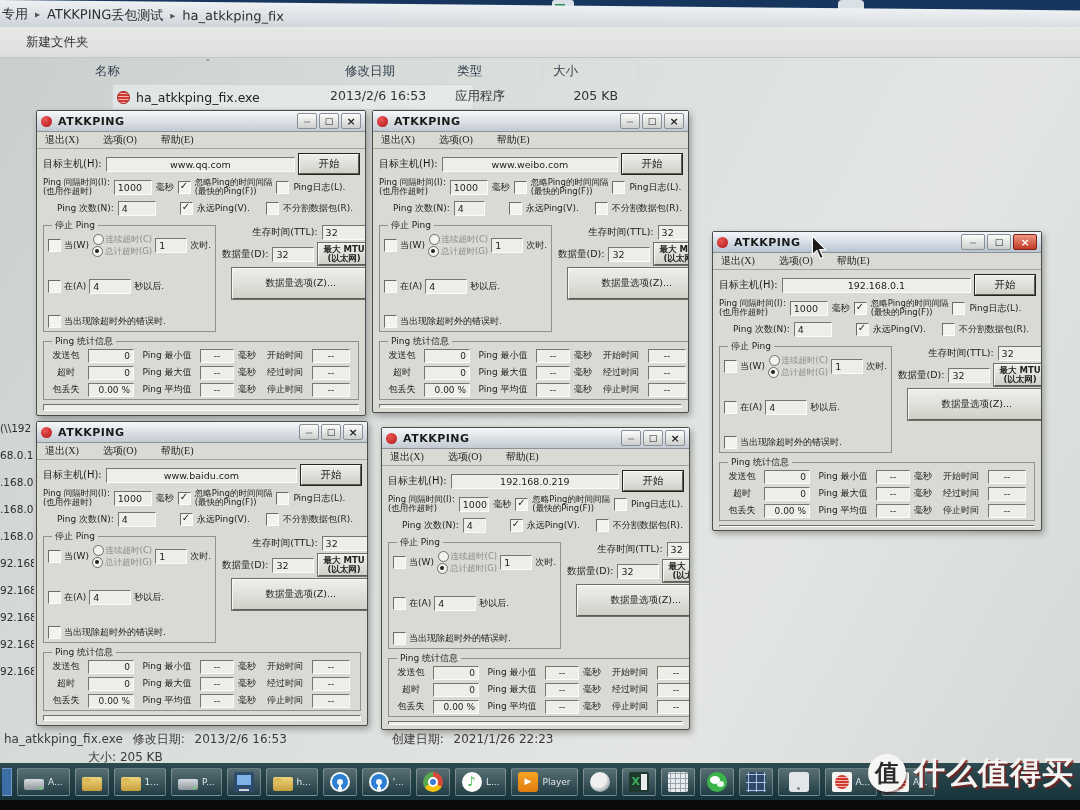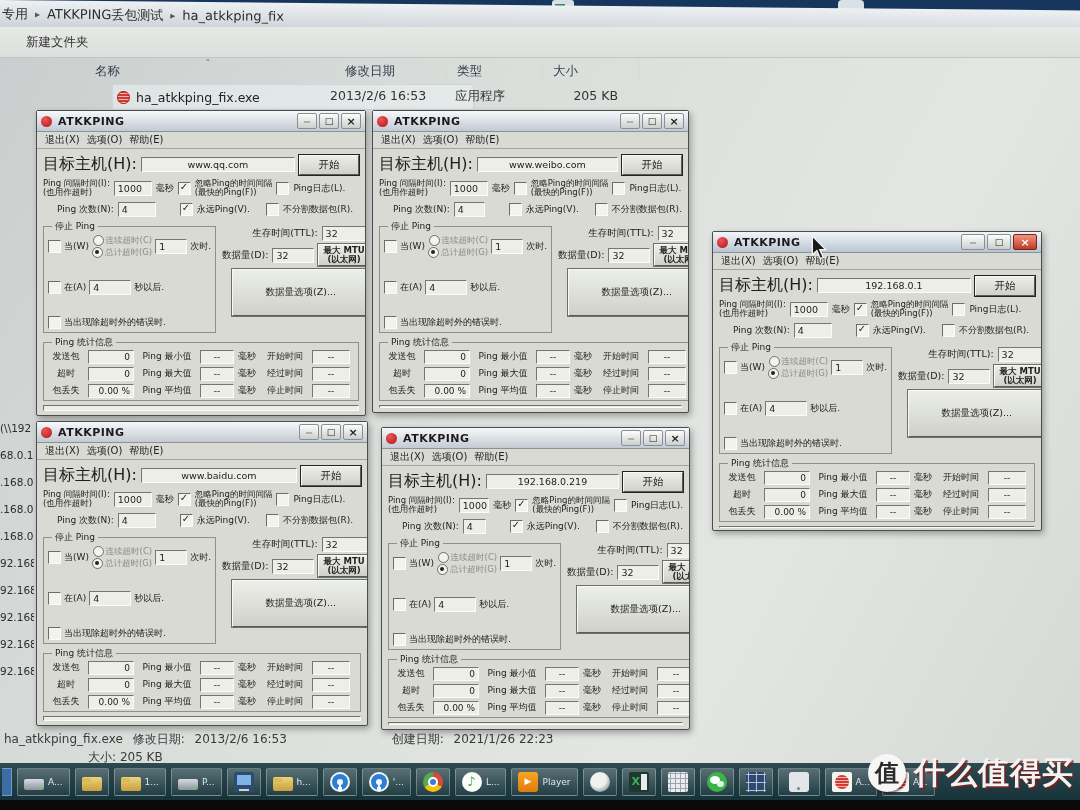--- a/index.html
+++ b/index.html
@@ -55,51 +55,51 @@
   .app-icon{width:11px;height:11px;border-radius:50%;background:radial-gradient(circle at 35% 30%,#e55,#b01818);flex:0 0 11px;}
   .title-text{font-weight:bold;font-size:11px;margin-left:6px;letter-spacing:.5px;color:#1a1a1a;flex:1;}
   .winbtns{display:flex;gap:2px;}
   .wbtn{width:18px;height:14px;background:linear-gradient(#fdfdfc,#ccd0cc);border:1px solid #888f96;border-radius:2px;display:flex;align-items:center;justify-content:center;font-size:9px;color:#222;line-height:1;}
   .g-min::before{content:"—";font-size:7px;}
   .g-max::before{content:"□";font-size:9px;}
   .g-close::before{content:"×";font-size:11px;font-weight:bold;}
   .win.active .wbtn{width:22px;}
   .win.active .wbtn.close{background:linear-gradient(#ef9582,#c03a25);border-color:#7d2315;}
   .win.active .wbtn.close .g-close::before{color:#fff;}
-  .menubar{height:16px;flex:0 0 16px;display:flex;gap:7px;align-items:center;padding:0 8px;border-bottom:1px solid #a2a59e;font-size:10px;color:#222;}
+  .menubar{height:16px;flex:0 0 16px;display:flex;gap:24px;align-items:center;padding:0 8px;border-bottom:1px solid #a2a59e;font-size:10px;color:#222;font-family:Liberation Serif, serif;}
   .body{flex:1;display:flex;flex-direction:column;padding:2px 6px 4px 6px;overflow:hidden;}
   .lbl{white-space:nowrap;}
   .lbl2{display:inline-flex;flex-direction:column;font-size:8.5px;line-height:1.1;white-space:nowrap;}
   .dim{color:#8a8d88;}
   .input{background:#edeee8;border:1px solid;border-color:#75786f #fbfcf8 #fbfcf8 #75786f;height:13px;line-height:13px;padding:0 3px;font-size:9.5px;overflow:hidden;white-space:nowrap;}
   .btn{background:linear-gradient(#eceee9,#cfd1c9);border:1px solid;border-color:#f8f9f5 #5a5d56 #5a5d56 #f8f9f5;box-shadow:0 0 0 1px #6d7069;text-align:center;white-space:nowrap;}
   .row{display:flex;align-items:center;gap:4px;margin:2px 0;}
   .host-row{margin-top:3px;}
-  .host-row .lbl{font-size:16px;}
+  .host-row .lbl{font-size:10px;}
   .host-input{flex:1;text-align:center;}
   .start-btn{width:58px;padding:2px 0;font-size:10.5px;box-shadow:0 0 0 1px #23251f;}
   .interval-row{align-items:center;}
   .num{width:30px;}
   .tiny{width:24px;}
   .cb{width:11px;height:11px;background:#f2f3ee;border:1px solid;border-color:#6b6e66 #fbfcf8 #fbfcf8 #6b6e66;flex:0 0 11px;position:relative;}
   .cb.checked::after{content:"✓";position:absolute;left:1px;top:-2px;font-size:10px;font-weight:bold;color:#222;}
   .radio{width:9px;height:9px;border-radius:50%;background:#f2f3ee;border:1px solid #6b6e66;flex:0 0 9px;position:relative;}
   .radio.checked::after{content:"";position:absolute;left:2px;top:2px;width:4px;height:4px;border-radius:50%;background:#222;}
   .mid{display:flex;gap:6px;margin-top:1px;}
   fieldset{border:1px solid #8f928a;margin:0;padding:1px 4px 2px 4px;}
   legend{font-size:9px;padding:0 3px;margin-left:4px;}
   .stop-fs{flex:0 0 150px;display:flex;flex-direction:column;gap:19px;}
   .srow{display:flex;align-items:center;gap:3px;margin:1px 0;}
   .radio-col{display:flex;flex-direction:column;gap:0;align-items:flex-end;}
   .rline{display:flex;align-items:center;gap:2px;font-size:8.5px;}
   .rightcol{flex:1;display:flex;flex-direction:column;gap:3px;padding-top:6px;}
   .rrow{display:flex;align-items:center;gap:4px;justify-content:flex-end;}
   .rrow .lbl{font-size:9.5px;}
   .mtu-btn{display:inline-flex;flex-direction:column;font-size:8.5px;line-height:1.1;padding:1px 4px;font-weight:bold;}
-  .wide-btn{width:92%;padding:16px 0;font-size:9.5px;}
+  .wide-btn{width:92%;padding:8px 0;font-size:9.5px;}
   .stats-fs{margin-top:3px;}
   .stat-grid{display:grid;grid-template-columns:36px 46px 58px 34px 20px 46px 38px;column-gap:4px;row-gap:3px;align-items:center;font-size:9px;}
   .slbl{text-align:center;white-space:nowrap;}
   .sval{background:#edeee8;border:1px solid;border-color:#75786f #fbfcf8 #fbfcf8 #75786f;height:12px;line-height:12px;text-align:center;overflow:hidden;}
   .sval.rt{text-align:right;padding-right:3px;}
   .logbox{flex:1;margin-top:4px;background:#eceee8;border:1px solid;border-color:#6f726a #fbfcf8 #fbfcf8 #6f726a;}
 
   
   .cursor{position:absolute;left:810px;top:236px;z-index:9;}
 

